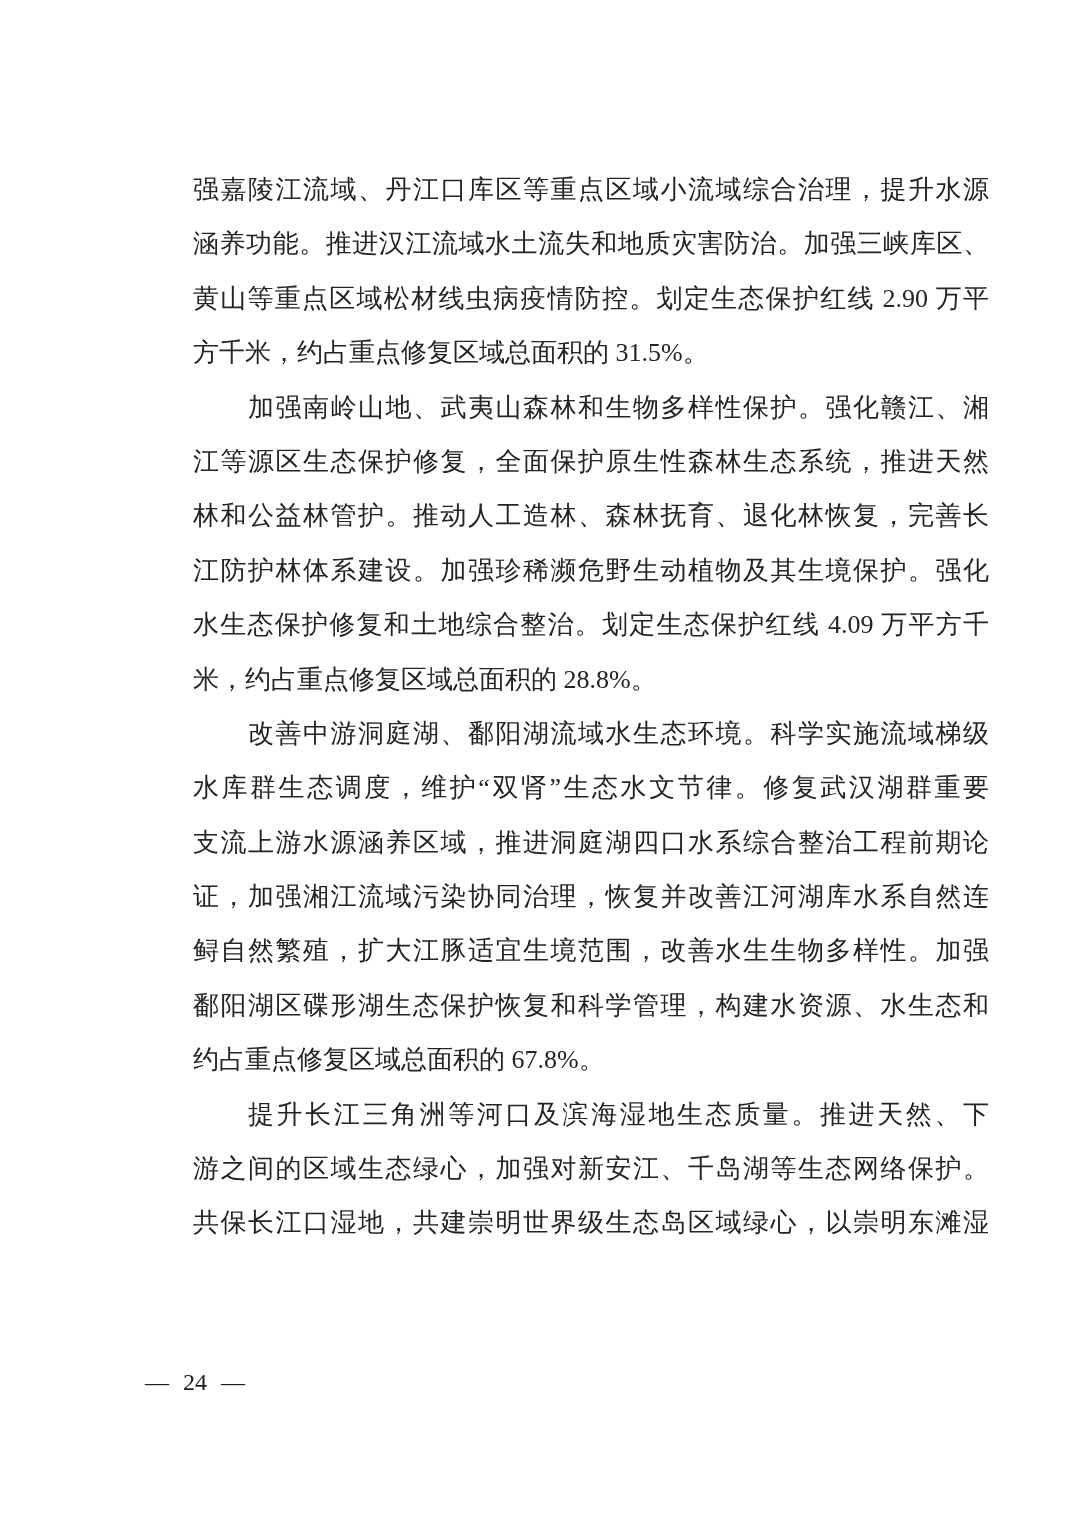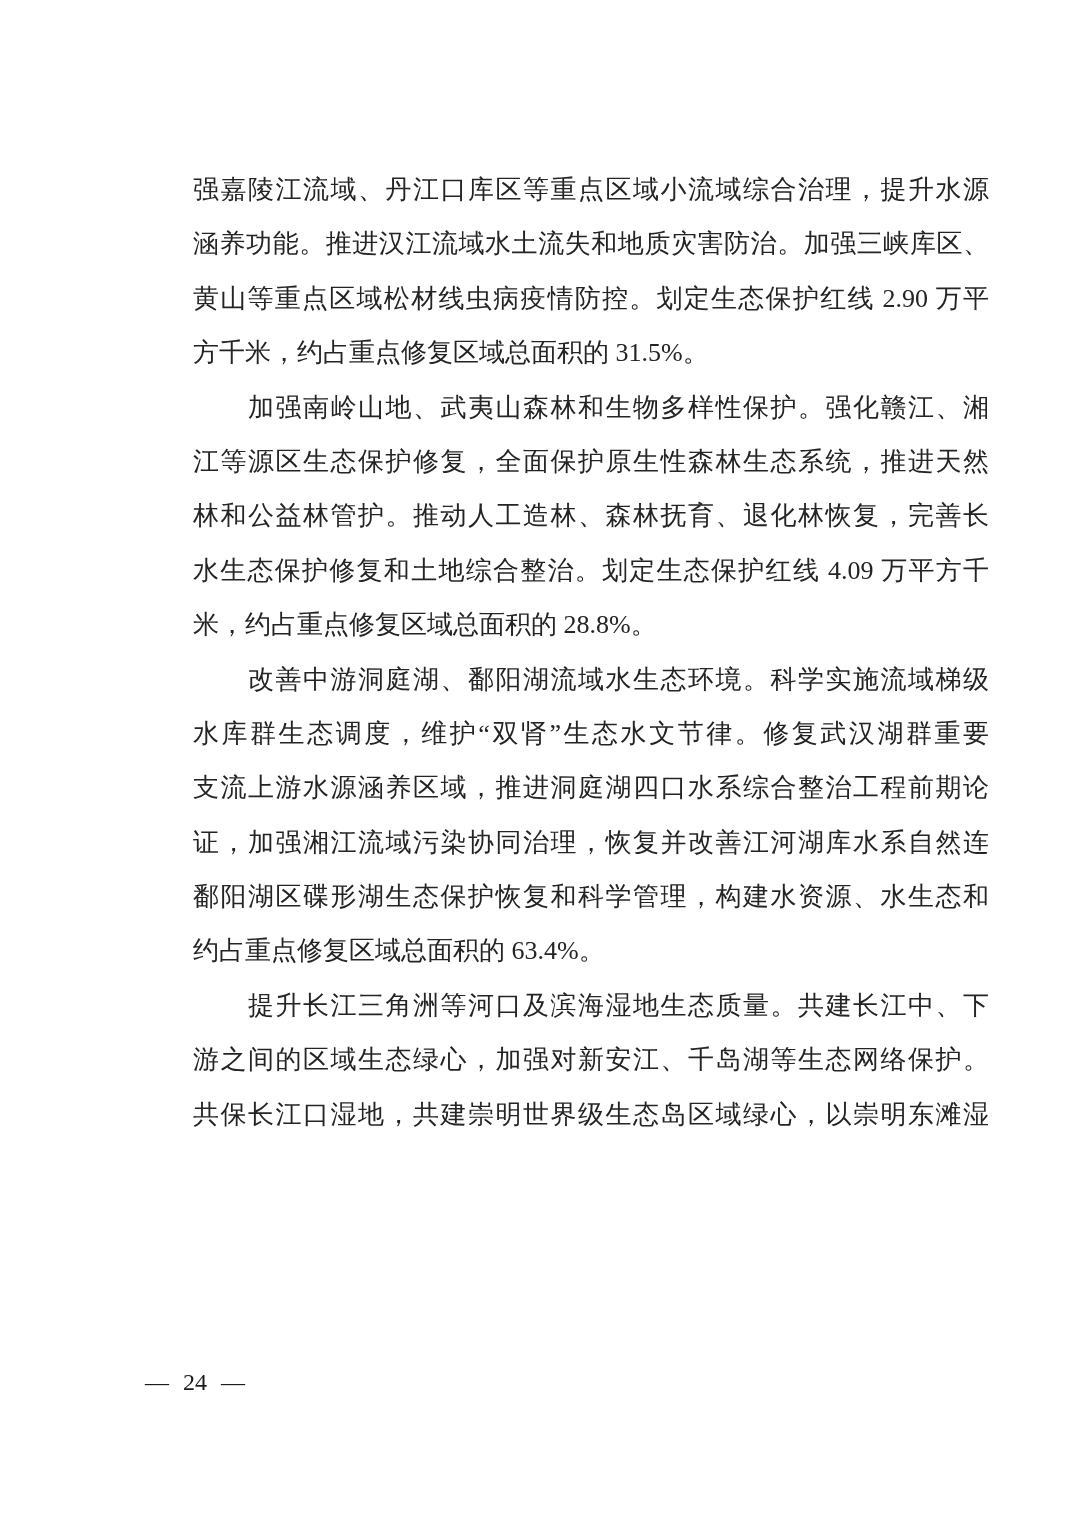--- a/index.html
+++ b/index.html
@@ -57,26 +57,28 @@
 
 <div class="page">
   <div class="text-block">
       <div class="line">强嘉陵江流域、丹江口库区等重点区域小流域综合治理，提升水源</div>
       <div class="line">涵养功能。推进汉江流域水土流失和地质灾害防治。加强三峡库区、</div>
       <div class="line">黄山等重点区域松材线虫病疫情防控。划定生态保护红线 2.90 万平</div>
       <div class="line para-end">方千米，约占重点修复区域总面积的 31.5%。</div>
       <div class="line indent">加强南岭山地、武夷山森林和生物多样性保护。强化赣江、湘</div>
       <div class="line">江等源区生态保护修复，全面保护原生性森林生态系统，推进天然</div>
       <div class="line">林和公益林管护。推动人工造林、森林抚育、退化林恢复，完善长</div>
+      <div class="line">江防护林体系建设。加强珍稀濒危野生动植物及其生境保护。强化</div>
       <div class="line">水生态保护修复和土地综合整治。划定生态保护红线 4.09 万平方千</div>
       <div class="line para-end">米，约占重点修复区域总面积的 28.8%。</div>
       <div class="line indent">改善中游洞庭湖、鄱阳湖流域水生态环境。科学实施流域梯级</div>
       <div class="line">水库群生态调度，维护“双肾”生态水文节律。修复武汉湖群重要</div>
       <div class="line">支流上游水源涵养区域，推进洞庭湖四口水系综合整治工程前期论</div>
       <div class="line">证，加强湘江流域污染协同治理，恢复并改善江河湖库水系自然连</div>
+      <div class="line">鲟自然繁殖，扩大江豚适宜生境范围，改善水生生物多样性。加强</div>
       <div class="line">鄱阳湖区碟形湖生态保护恢复和科学管理，构建水资源、水生态和</div>
-      <div class="line para-end">约占重点修复区域总面积的 63.4%。</div>
-      <div class="line indent">提升长江三角洲等河口及滨海湿地生态质量。共建长江中、下</div>
+      <div class="line para-end">约占重点修复区域总面积的 67.8%。</div>
+      <div class="line indent">提升长江三角洲等河口及滨海湿地生态质量。推进天然、下</div>
       <div class="line">游之间的区域生态绿心，加强对新安江、千岛湖等生态网络保护。</div>
       <div class="line">共保长江口湿地，共建崇明世界级生态岛区域绿心，以崇明东滩湿</div>
     </div>
   <div class="footer">— 24 —</div>
 </div>
 
 </body></html>

